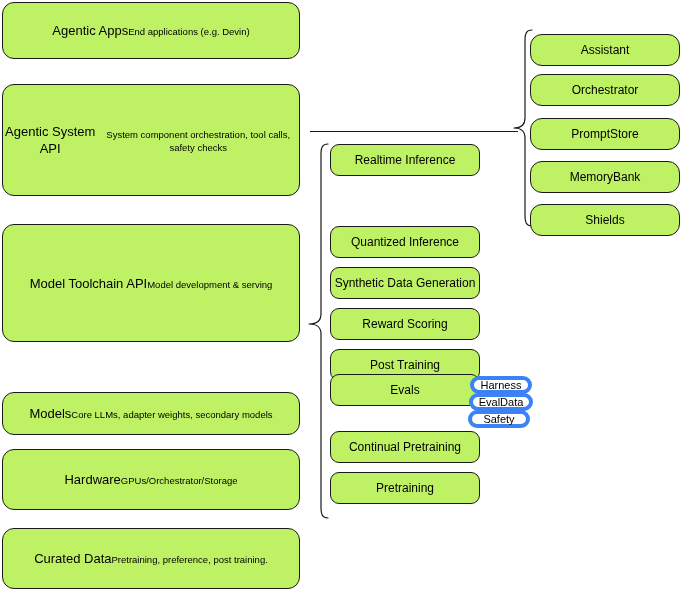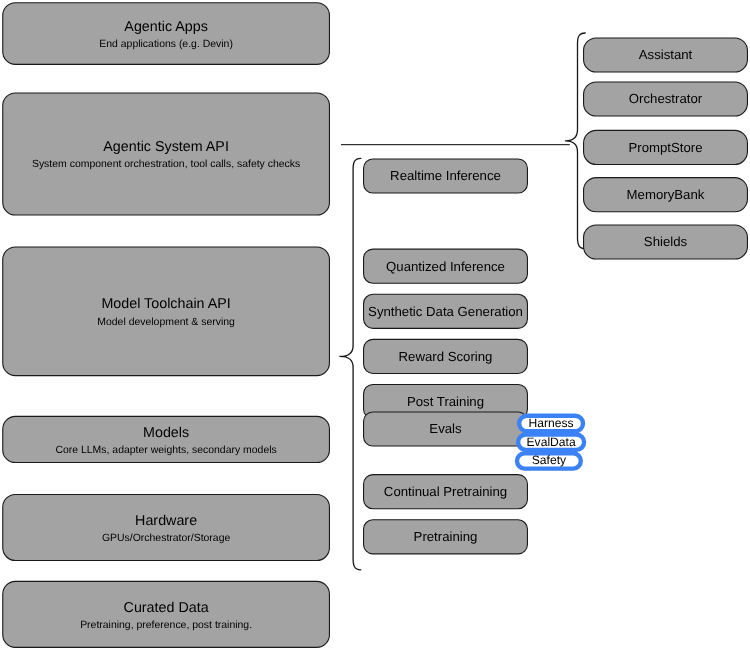--- a/index.html
+++ b/index.html
@@ -17,23 +17,23 @@
     height: 591px;
     overflow: hidden;
     background: #ffffff;
   }
 
   
   .node {
     position: absolute;
     box-sizing: border-box;
     border: 1px solid #1a1a1a;
-    background: #a3a3a3;
+    background: #bef264;
     display: flex;
-    flex-direction: column;
+    flex-direction: row;
     align-items: center;
     justify-content: center;
     text-align: center;
   }
 
   
   .layer {
     border-radius: 12px;
     left: 2px;
     width: 298px;
@@ -110,21 +110,21 @@
   <div class="node layer" style="top:84px; height:112px;">
     <div class="title">Agentic System API</div>
     <div class="subtitle">System component orchestration, tool calls, safety checks</div>
   </div>
 
   <div class="node layer" style="top:224px; height:118px;">
     <div class="title">Model Toolchain API</div>
     <div class="subtitle">Model development &amp; serving</div>
   </div>
 
-  <div class="node layer" style="top:378px; height:43px;">
+  <div class="node layer" style="top:392px; height:43px;">
     <div class="title">Models</div>
     <div class="subtitle">Core LLMs, adapter weights, secondary models</div>
   </div>
 
   <div class="node layer" style="top:449px; height:61px;">
     <div class="title">Hardware</div>
     <div class="subtitle">GPUs/Orchestrator/Storage</div>
   </div>
 
   <div class="node layer" style="top:528px; height:61px;">

